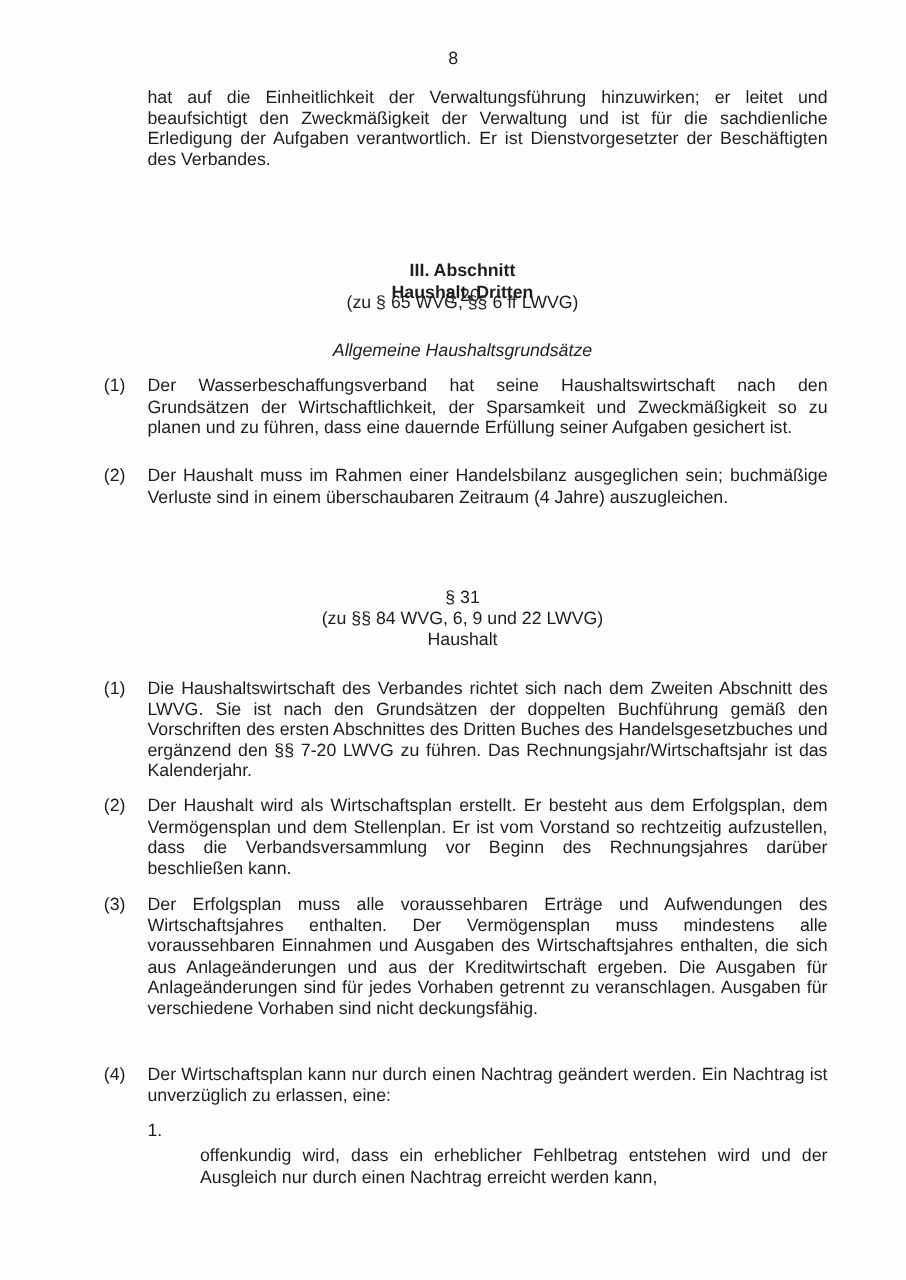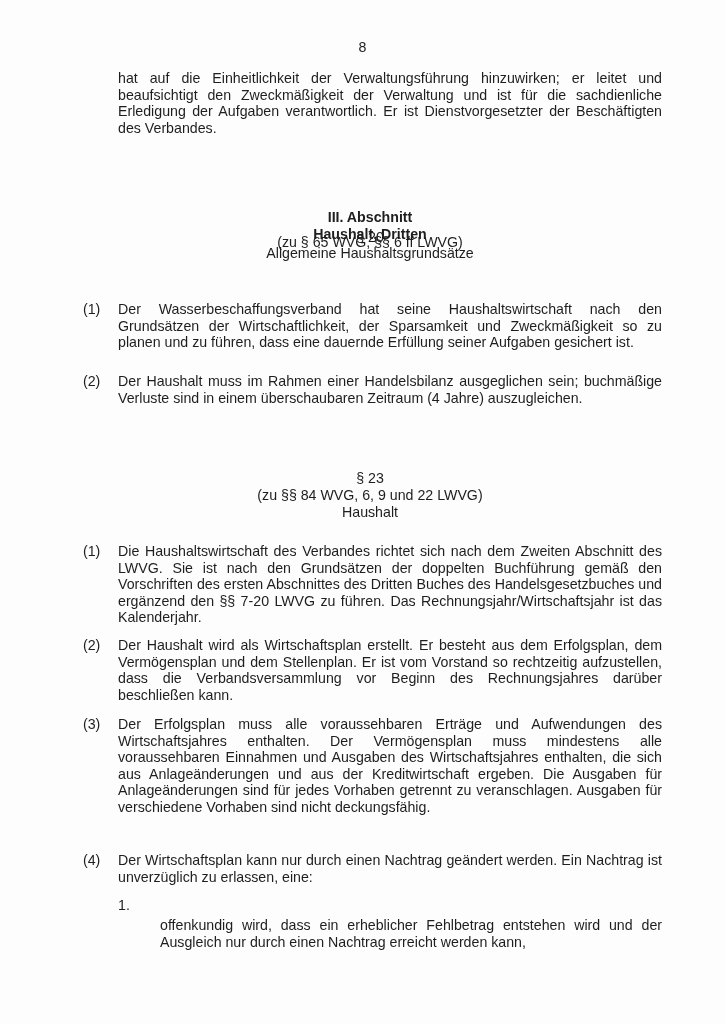--- a/index.html
+++ b/index.html
@@ -27,33 +27,33 @@
 
 <div class="block" style="top:70px;">
   <div class="last">hat auf die Einheitlichkeit der Verwaltungsführung hinzuwirken; er leitet und beaufsichtigt den Zweckmäßigkeit der Verwaltung und ist für die sachdienliche Erledigung der Aufgaben verantwortlich. Er ist Dienstvorgesetzter der Beschäftigten des Verbandes.</div>
 </div>
 
 <div class="center bold" style="top:177px;">III. Abschnitt</div>
 <div class="center bold" style="top:194px;">Haushalt, Dritten</div>
 
 <div class="center" style="top:229px;">§ 20</div>
 <div class="center" style="top:234px;text-align:center;">(zu § 65 WVG, §§ 6 ff LWVG)</div>
-<div class="center" style="top:245px;">Allgemeine Haushaltsgrundsätze</div>
+<div class="center" style="top:273px;font-style:italic;">Allgemeine Haushaltsgrundsätze</div>
 
 <div class="para" style="top:301px;">
   <span class="num">(1)</span>
   <div class="txt">Der Wasserbeschaffungsverband hat seine Haushaltswirtschaft nach den Grundsätzen der Wirtschaftlichkeit, der Sparsamkeit und Zweckmäßigkeit so zu planen und zu führen, dass eine dauernde Erfüllung seiner Aufgaben gesichert ist.</div>
 </div>
 
 <div class="para" style="top:373px;">
   <span class="num">(2)</span>
   <div class="txt">Der Haushalt muss im Rahmen einer Handelsbilanz ausgeglichen sein; buchmäßige Verluste sind in einem überschaubaren Zeitraum (4 Jahre) auszugleichen.</div>
 </div>
 
-<div class="center" style="top:470px;">§ 23</div>
+<div class="center" style="top:470px;">§ 31</div>
 <div class="center" style="top:487px;">(zu §§ 84 WVG, 6, 9 und 22 LWVG)</div>
 <div class="center" style="top:504px;">Haushalt</div>
 
 <div class="para" style="top:543px;">
   <span class="num">(1)</span>
   <div class="txt">Die Haushaltswirtschaft des Verbandes richtet sich nach dem Zweiten Abschnitt des LWVG. Sie ist nach den Grundsätzen der doppelten Buchführung gemäß den Vorschriften des ersten Abschnittes des Dritten Buches des Handelsgesetzbuches und ergänzend den §§ 7-20 LWVG zu führen. Das Rechnungsjahr/Wirtschaftsjahr ist das Kalenderjahr.</div>
 </div>
 
 <div class="para" style="top:637px;">
   <span class="num">(2)</span>

